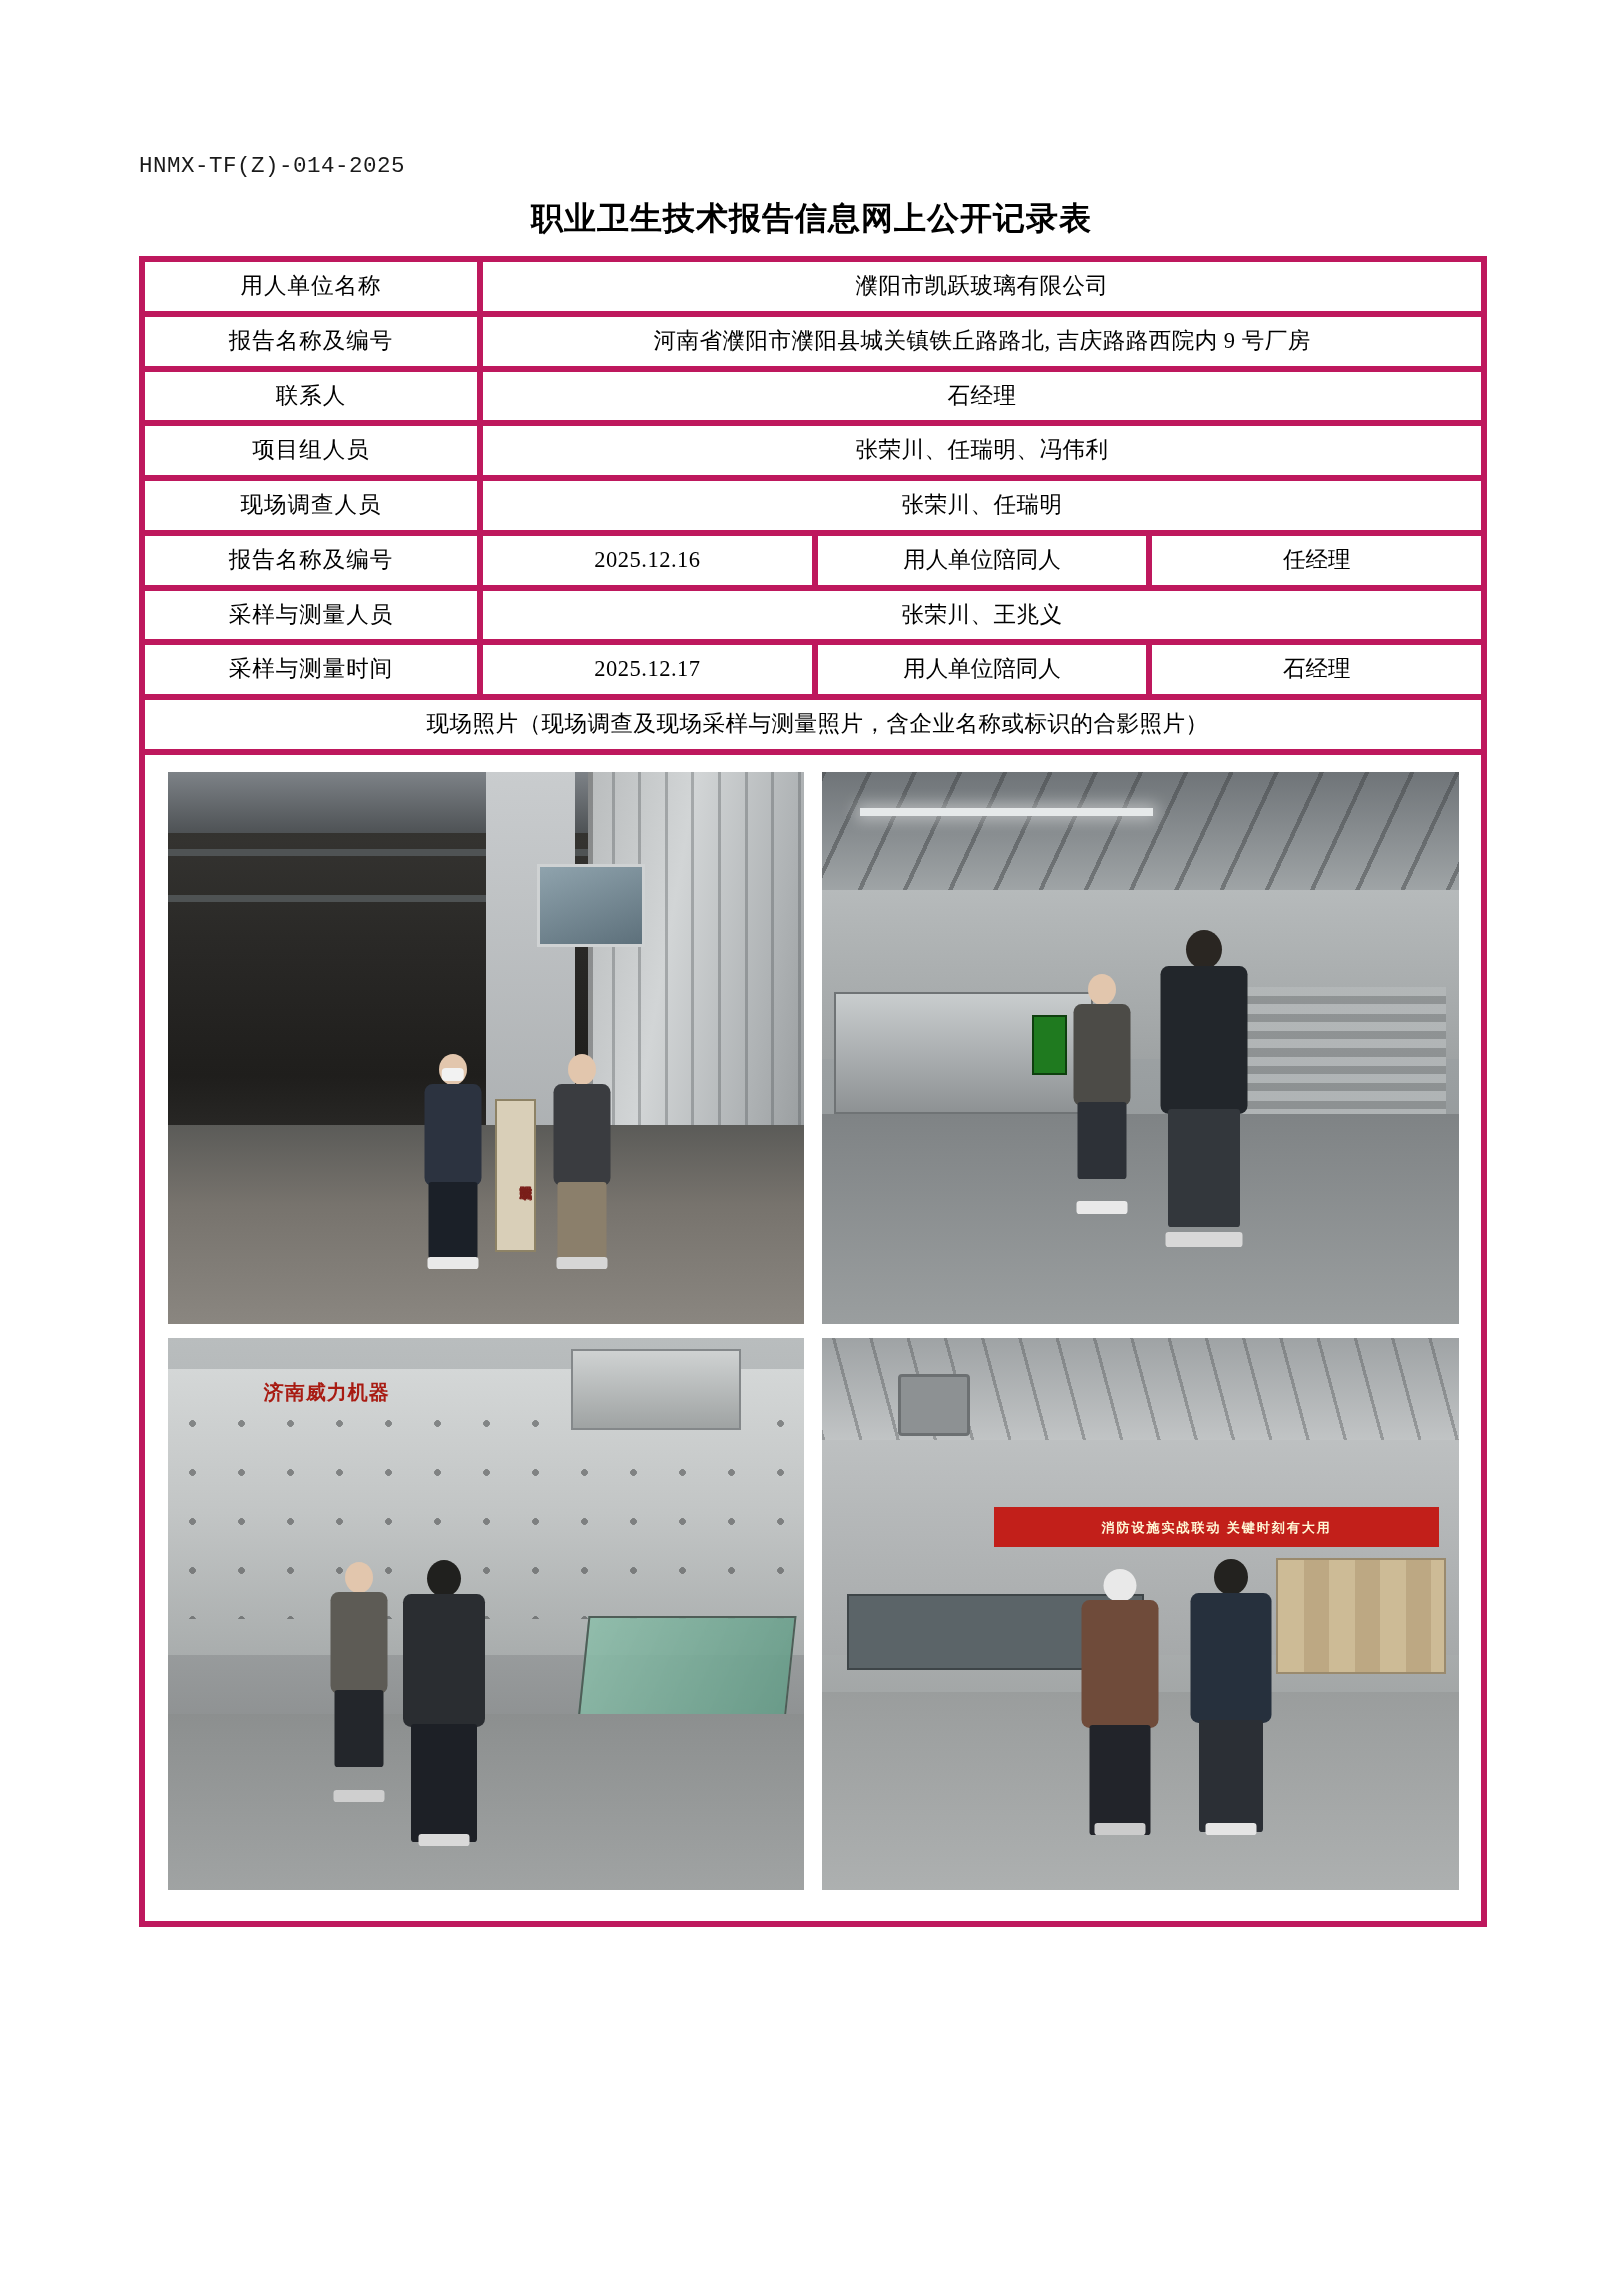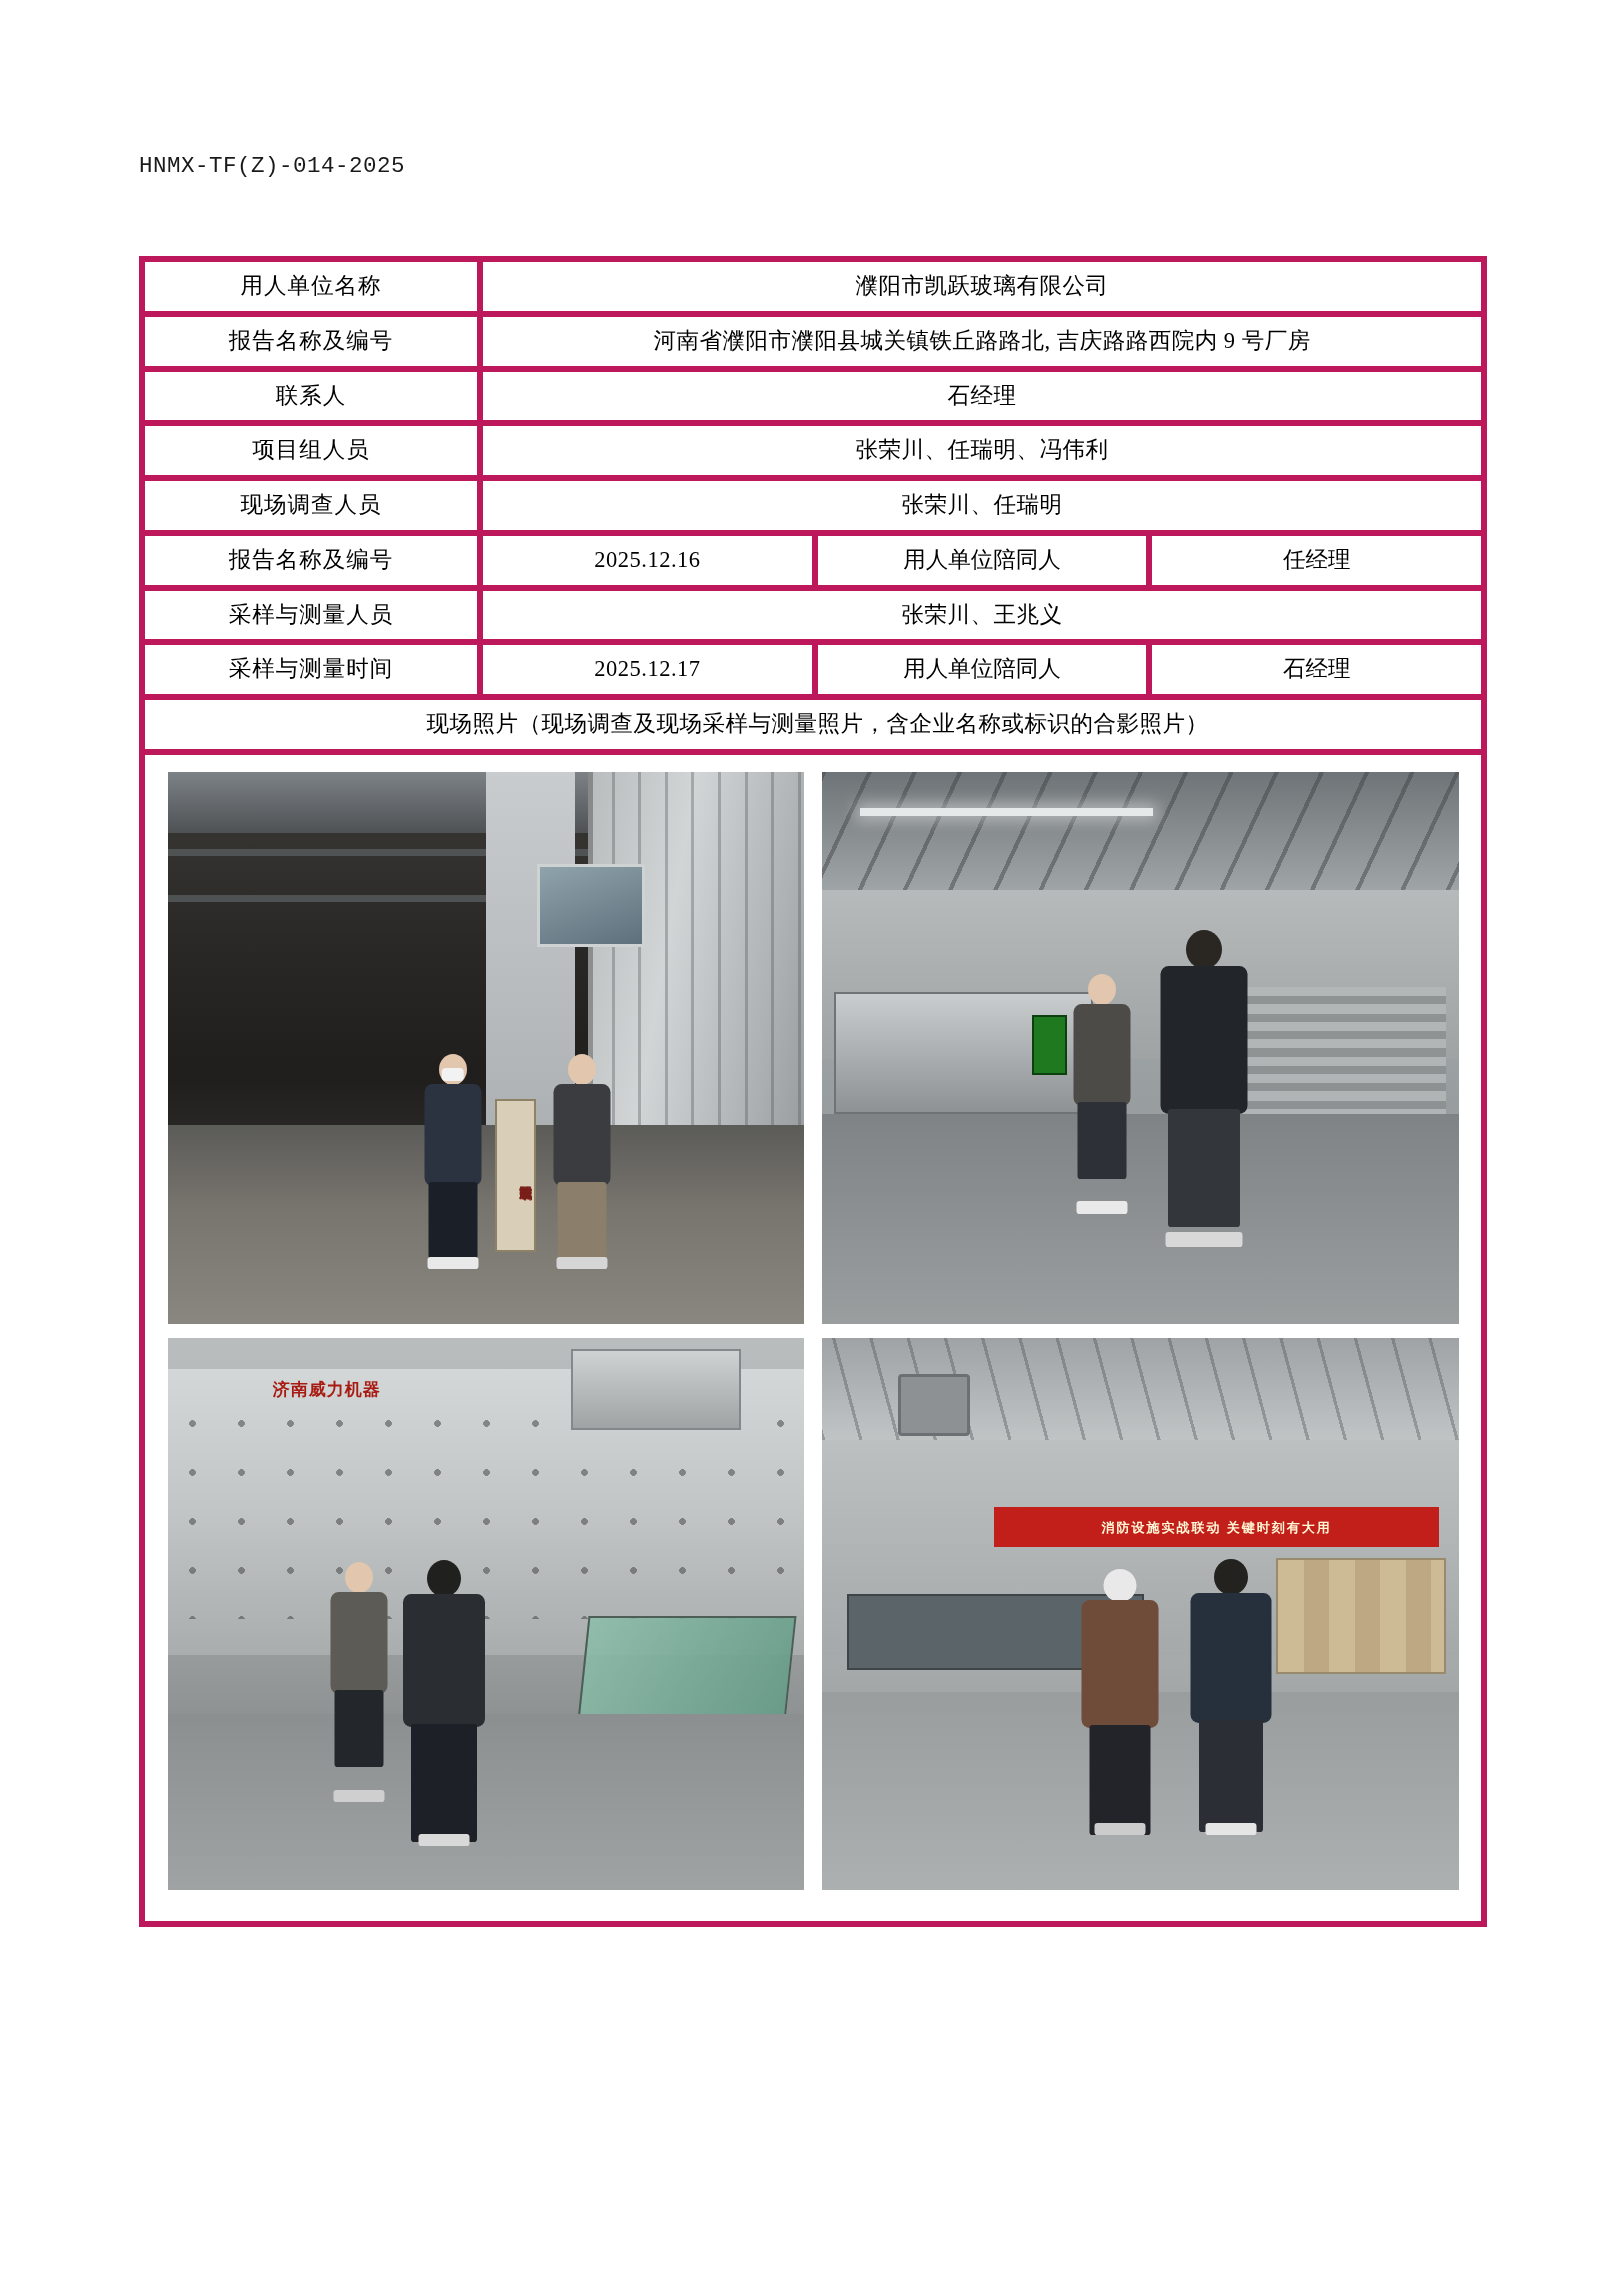--- a/index.html
+++ b/index.html
@@ -224,21 +224,21 @@
     position: absolute; left: 0; top: 31px; width: 100%; height: 286px;
     background: linear-gradient(180deg, #d4d7d7 0%, #c2c5c5 50%, #a9adad 100%);
   }
   .p3 .dots {
     position: absolute; left: 0; top: 61px; width: 100%; height: 220px;
     background-image: radial-gradient(circle, rgba(70,72,73,.55) 3.1px, rgba(0,0,0,0) 3.6px);
     background-size: 49px 49px;
   }
   .p3 .red-banner {
     position: absolute; left: 8%; top: 41px; width: 34%; height: 41px;
-    color: #a81b12; font-size: 17px; font-weight: bold; letter-spacing: 1px;
+    color: #a81b12; font-size: 20px; font-weight: bold; letter-spacing: 1px;
   }
   .p3 .duct {
     position: absolute; right: 10%; top: 10.2px; width: 26%; height: 77px;
     background: linear-gradient(180deg, #cfd2d2, #9fa3a3);
     border: 2px solid #84888a;
   }
   .p3 .glass-stack {
     position: absolute; right: 3%; bottom: 10%; width: 32%; height: 215px;
     background: linear-gradient(110deg, rgba(140,190,170,.85), rgba(95,150,130,.9));
     border: 2.6px solid #4f5d57;
@@ -302,20 +302,21 @@
   .p4 .pB .body { background: #26303d; width: 81px; height: 130px; top: 34px; }
   .p4 .pB .legs { background: #2b2f35; width: 64px; height: 112px; top: 161px; }
   .p4 .pB .shoes { background: #e5e5e5; }
 </style>
 </head>
 <body>
 
 <div class="page">
 
   <div class="doc-code">HNMX-TF(Z)-014-2025</div>
+  <div class="doc-title">职业卫生技术报告信息网上公开记录表</div>
 
   <table class="main">
     <tbody>
       <tr>
         <td class="label">用人单位名称</td>
         <td class="val" colspan="3">濮阳市凯跃玻璃有限公司</td>
       </tr>
       <tr>
         <td class="label">报告名称及编号</td>
         <td class="val" colspan="3">河南省濮阳市濮阳县城关镇铁丘路路北, 吉庆路路西院内 9 号厂房</td>

